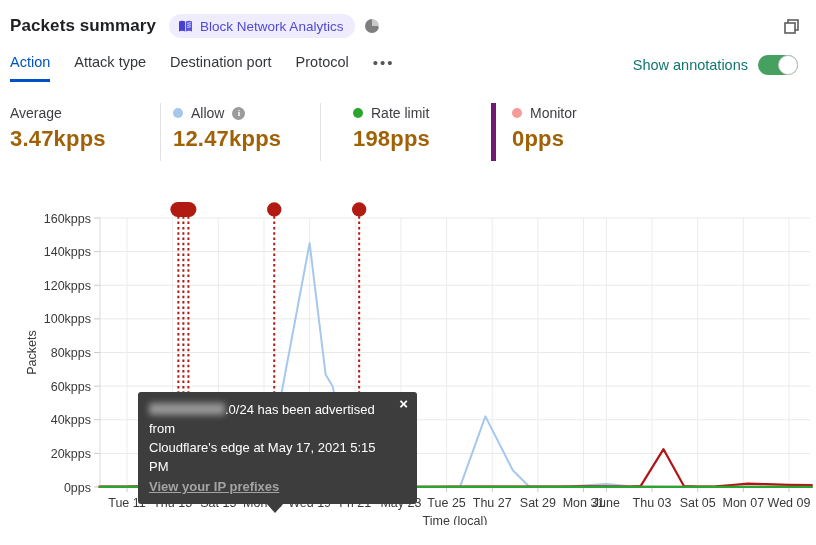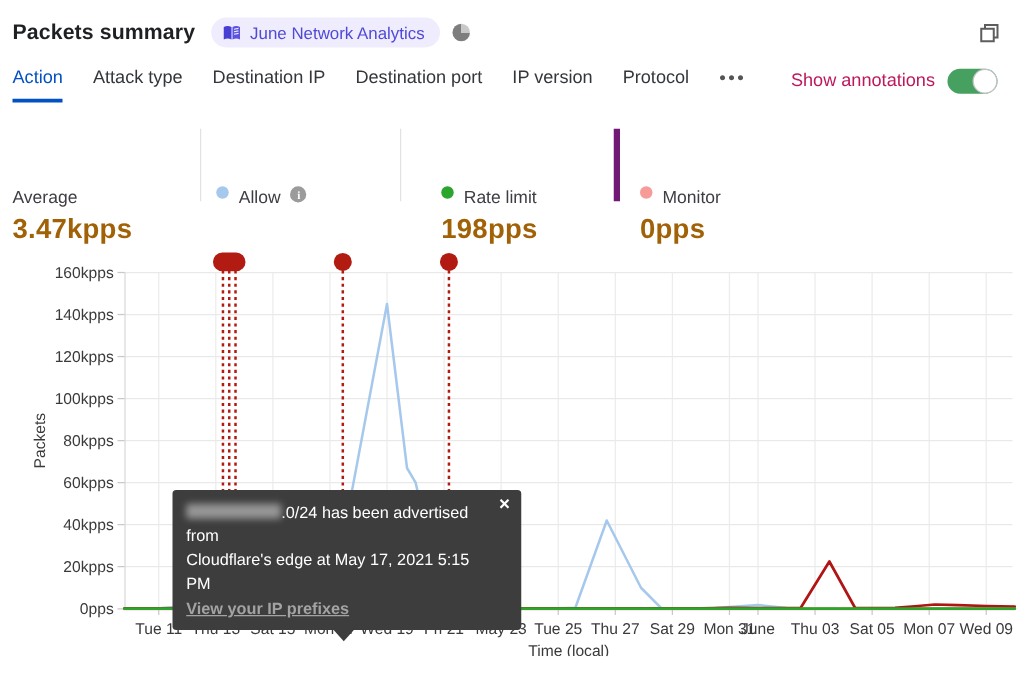--- a/index.html
+++ b/index.html
@@ -24,30 +24,30 @@
   .win-icon { margin-left:auto; cursor:pointer; display:flex; }
   
   .tabs { display:flex; align-items:flex-end; padding:14px 18px 0 10px; }
   .tab {
     font-size:14.5px; color:#33363b; padding-bottom:9px; margin-right:24px;
     border-bottom:3px solid transparent; cursor:pointer; white-space:nowrap;
   }
   .tab.active { color:#0051c3; border-bottom-color:#0051c3; }
   .tab-more { font-size:15px; color:#555; letter-spacing:2px; padding-bottom:11px; cursor:pointer; }
   .annot-ctl { margin-left:auto; display:flex; align-items:center; gap:10px; padding-bottom:7px; }
-  .annot-label { font-size:14.5px; color:#be185d; }
+  .annot-label { font-size:14.5px; color:#0f766e; }
   .toggle { position:relative; width:40px; height:20px; border-radius:10px; background:#46a05f; cursor:pointer; }
   .toggle .knob {
     position:absolute; top:0; right:0; width:20px; height:20px; border-radius:50%;
     background:#fff; border:1px solid #c2c2c2;
   }
   
   .stats { display:flex; margin:21px 0 0 10px; }
   .stat { padding-top:2px; height:58px; }
-  .stat .lbl-row { display:flex; gap:8px; font-size:14px; color:#3d3d44;margin-top:44px; }
+  .stat .lbl-row { display:flex; align-items:center; gap:8px; font-size:14px; color:#3d3d44; }
   .dot { width:10px; height:10px; border-radius:50%; flex:0 0 auto; }
   .info-i {
     width:13px; height:13px; border-radius:50%; background:#9b9b9b; color:#fff;
     font-size:9px; font-weight:700; display:inline-flex; align-items:center; justify-content:center;
     font-family:"Liberation Serif", serif; cursor:pointer;
   }
   .stat .val { font-size:22px; font-weight:600; color:#a16207; margin-top:5px; letter-spacing:.2px; }
   .s1 { width:150px; }
   .s2 { width:160px; border-left:1px solid #e2e2e2; padding-left:12px; }
   .s3 { width:172px; border-left:1px solid #e2e2e2; padding-left:16px; }
@@ -84,37 +84,35 @@
   <div class="header">
     <span class="title">Packets summary</span>
     <button class="badge">
       <span>
         <svg width="15" height="13" viewBox="0 0 15 13">
             <path d="M1 1.5 Q4 0 7.2 1.5 L7.2 11.5 Q4 10 1 11.5 Z" fill="#473fd3"></path>
             <path d="M8 1.5 Q11 0 14 1.5 L14 11.5 Q11 10 8 11.5 Z" fill="#5a52e0"></path>
             <path d="M9.2 3.4 L12.8 2.7 M9.2 5.4 L12.8 4.7 M9.2 7.4 L12.8 6.7" stroke="#efecfd" stroke-width="0.9" fill="none"></path>
           </svg>
       </span>
-      <span>June Network Analytics</span>
+      <span>Block Network Analytics</span>
     </button>
     <span class="pie-icon"></span>
     <span class="win-icon">
       <svg width="17" height="17" viewBox="0 0 17 17">
           <rect x="5" y="2" width="10" height="10" fill="none" stroke="#5d5d5d" stroke-width="1.6"></rect>
           <rect x="2" y="5" width="10" height="10" fill="#fff" stroke="#5d5d5d" stroke-width="1.6"></rect>
         </svg>
     </span>
   </div>
 
   <div class="tabs">
     <span class="tab active">Action</span>
     <span class="tab">Attack type</span>
-    <span class="tab">Destination IP</span>
     <span class="tab">Destination port</span>
-    <span class="tab">IP version</span>
     <span class="tab">Protocol</span>
     <span class="tab-more">•••</span>
     <span class="annot-ctl">
       <span class="annot-label">Show annotations</span>
       <span class="toggle">
           <span class="knob"></span>
         </span>
     </span>
   </div>
 
@@ -124,20 +122,21 @@
           <span>Average</span>
         </div>
       <div class="val">3.47kpps</div>
     </div>
     <div class="stat s2">
       <div class="lbl-row">
         <span class="dot" style="background: rgb(165, 200, 236);"></span>
         <span>Allow</span>
         <span class="info-i">i</span>
       </div>
+      <div class="val">12.47kpps</div>
     </div>
     <div class="stat s4">
       <div class="lbl-row">
         <span class="dot" style="background: rgb(42, 166, 46);"></span>
         <span>Rate limit</span>
       </div>
       <div class="val">198pps</div>
     </div>
     <div class="stat s5">
       <div class="lbl-row">

